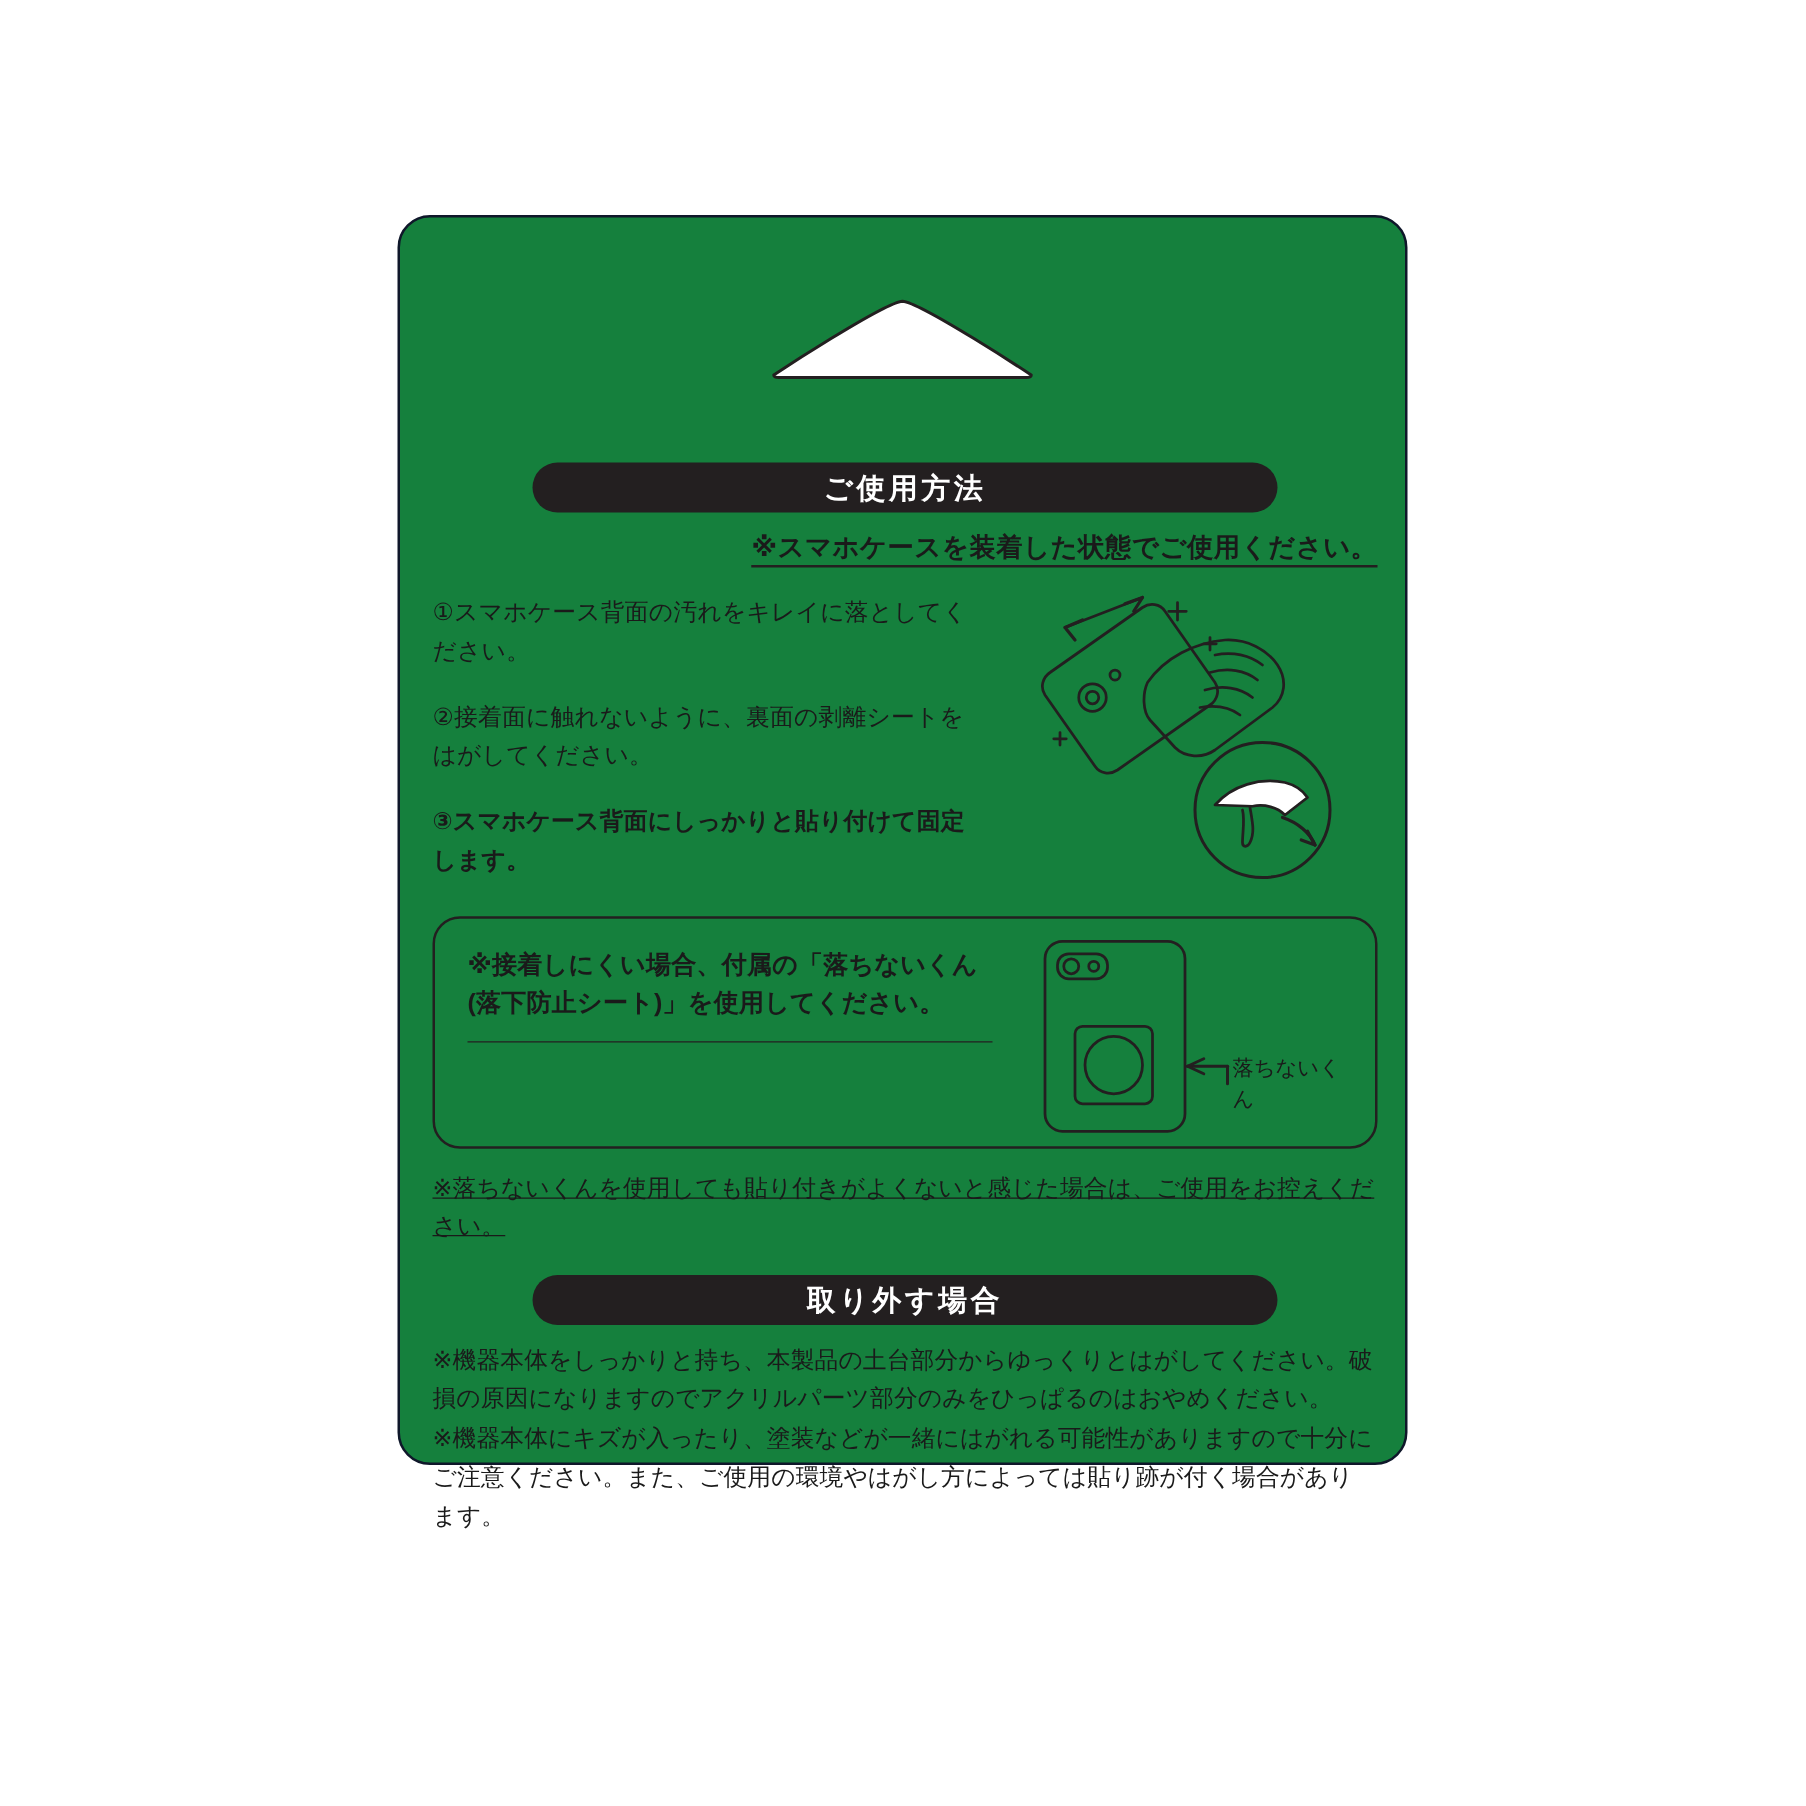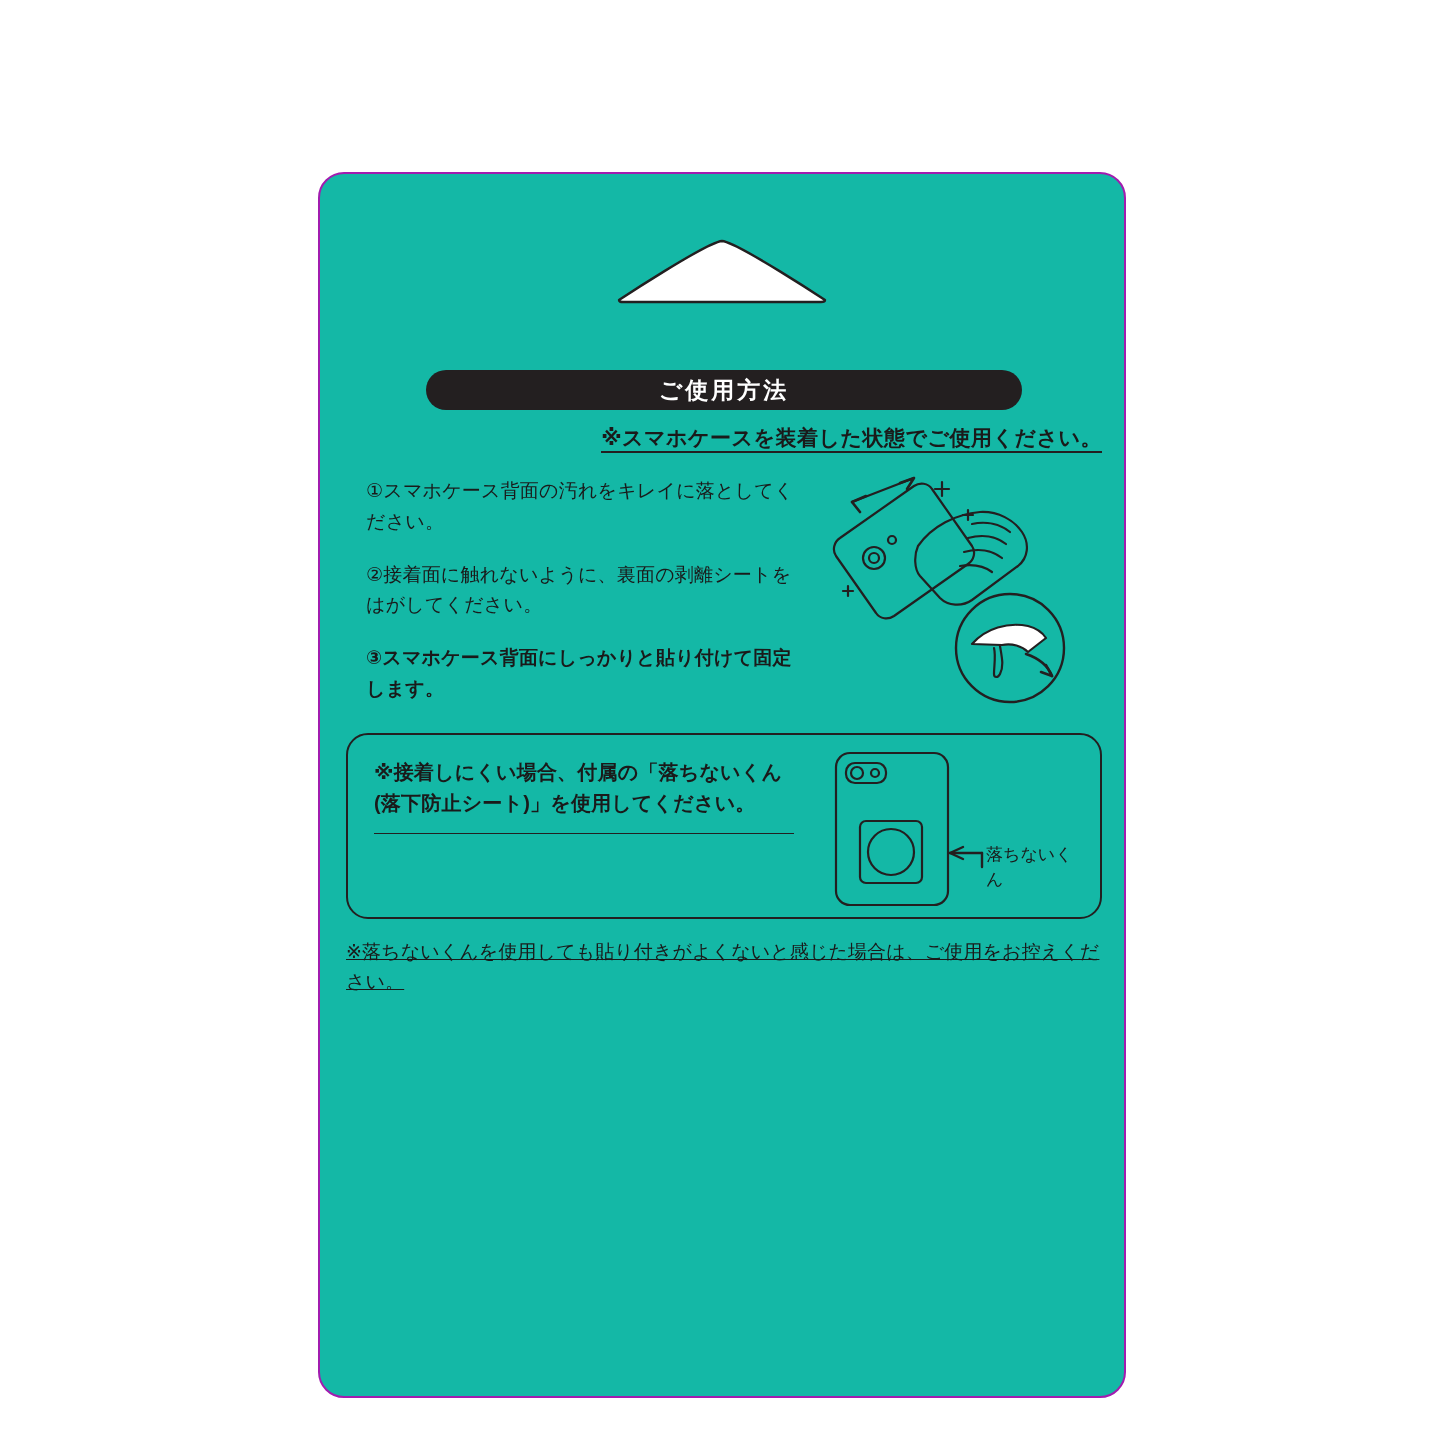--- a/index.html
+++ b/index.html
@@ -15,24 +15,24 @@
     position: relative;
     overflow: hidden;
   }
 
   
   .package-card {
     position: absolute;
     left: 318px;
     top: 172px;
     width: 808px;
-    height: 1226px;
-    border: 2px solid #a21caf;
+    height: 1000px;
+    border: 2px solid #0f172a;
     border-radius: 26px;
-    background: #14b8a6;
+    background: #15803d;
     box-sizing: border-box;
   }
 
   
   .hang-slot {
     position: absolute;
     left: 50%;
     top: 62px;
     transform: translateX(-50%);
     width: 230px;
@@ -74,21 +74,20 @@
   .subtitle span {
     border-bottom: 2px solid #231f20;
     padding-bottom: 2px;
   }
 
   
   .steps-wrap {
     position: relative;
     margin-top: 24px;
     min-height: 235px;
-    margin-left: 20px;
   }
   .steps-text {
     width: 430px;
     font-size: 19px;
     line-height: 1.62;
     letter-spacing: 0.2px;
   }
   .step {
     margin-bottom: 22px;
     text-indent: 0;
@@ -240,15 +239,22 @@
           <path d="M120 104 L133 98 M120 104 L133 110" stroke-width="2.4"></path>
           <path d="M152 104 L152 118" stroke-width="2.4"></path>
         </g>
       </svg>
 
       <div class="callout-label">落ちないくん</div>
     </div>
 
     <div class="caution">※落ちないくんを使用しても貼り付きがよくないと感じた場合は、ご使用をお控えください。</div>
 
+    <div class="removal-bar-wrap">
+      <div class="section-bar wide">取り外す場合</div>
+      <div class="removal-body">
+        <p>※機器本体をしっかりと持ち、本製品の土台部分からゆっくりとはがしてください。破損の原因になりますのでアクリルパーツ部分のみをひっぱるのはおやめください。</p>
+        <p>※機器本体にキズが入ったり、塗装などが一緒にはがれる可能性がありますので十分にご注意ください。また、ご使用の環境やはがし方によっては貼り跡が付く場合があります。</p>
+      </div>
+    </div>
 
   </div>
 </div>
 
 </body></html>

